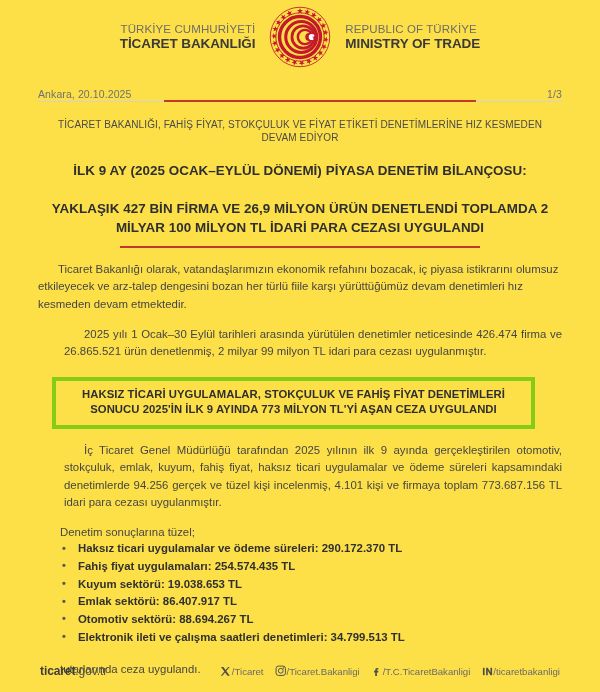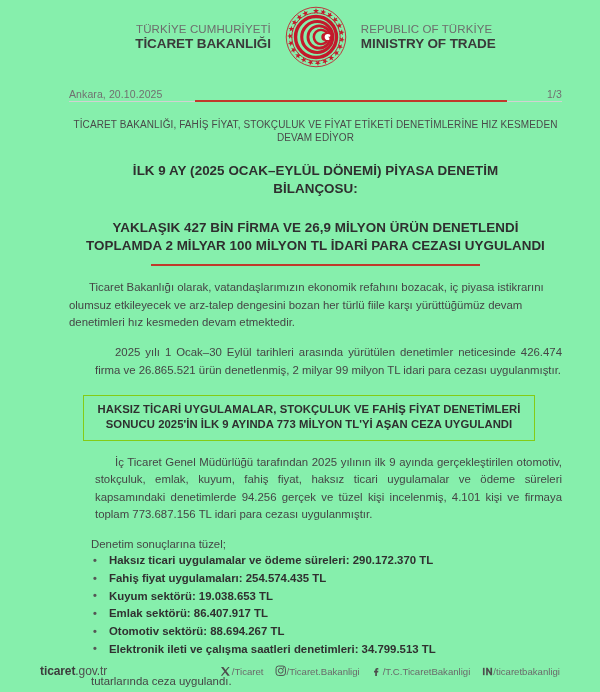--- a/index.html
+++ b/index.html
@@ -12,24 +12,23 @@
     height: 692px;
     font-family: "Liberation Sans", sans-serif;
     color: #2b2b2b;
     overflow: hidden;
     position: relative;
   }
 
   .page {
     width: 600px;
     height: 692px;
-    background: #86efac;
-    position: relative;
-    box-sizing: border-box;
-    padding-left: 31px;
+    background: #fde047;
+    position: relative;
+    box-sizing: border-box;
   }
 
   
   .header {
     display: flex;
     align-items: center;
     justify-content: center;
     gap: 14px;
     padding: 14px 0 6px 0;
     height: 66px;
@@ -142,21 +141,21 @@
     color: #454545;
     margin: 13px 0 0 0;
     text-indent: 20px;
   }
   p.para.justify {
     text-align: justify;
     margin-left: 26px;
   }
 
   .callout {
-    border: 1px solid #84cc16;
+    border: 4px solid #84cc16;
     margin: 16px 27px 0 14px;
     padding: 6px 6px 7px 6px;
     text-align: center;
     font-weight: 700;
     font-size: 11.3px;
     line-height: 1.38;
     color: #2f2f2f;
     box-sizing: border-box;
     letter-spacing: 0.05px;
   }

